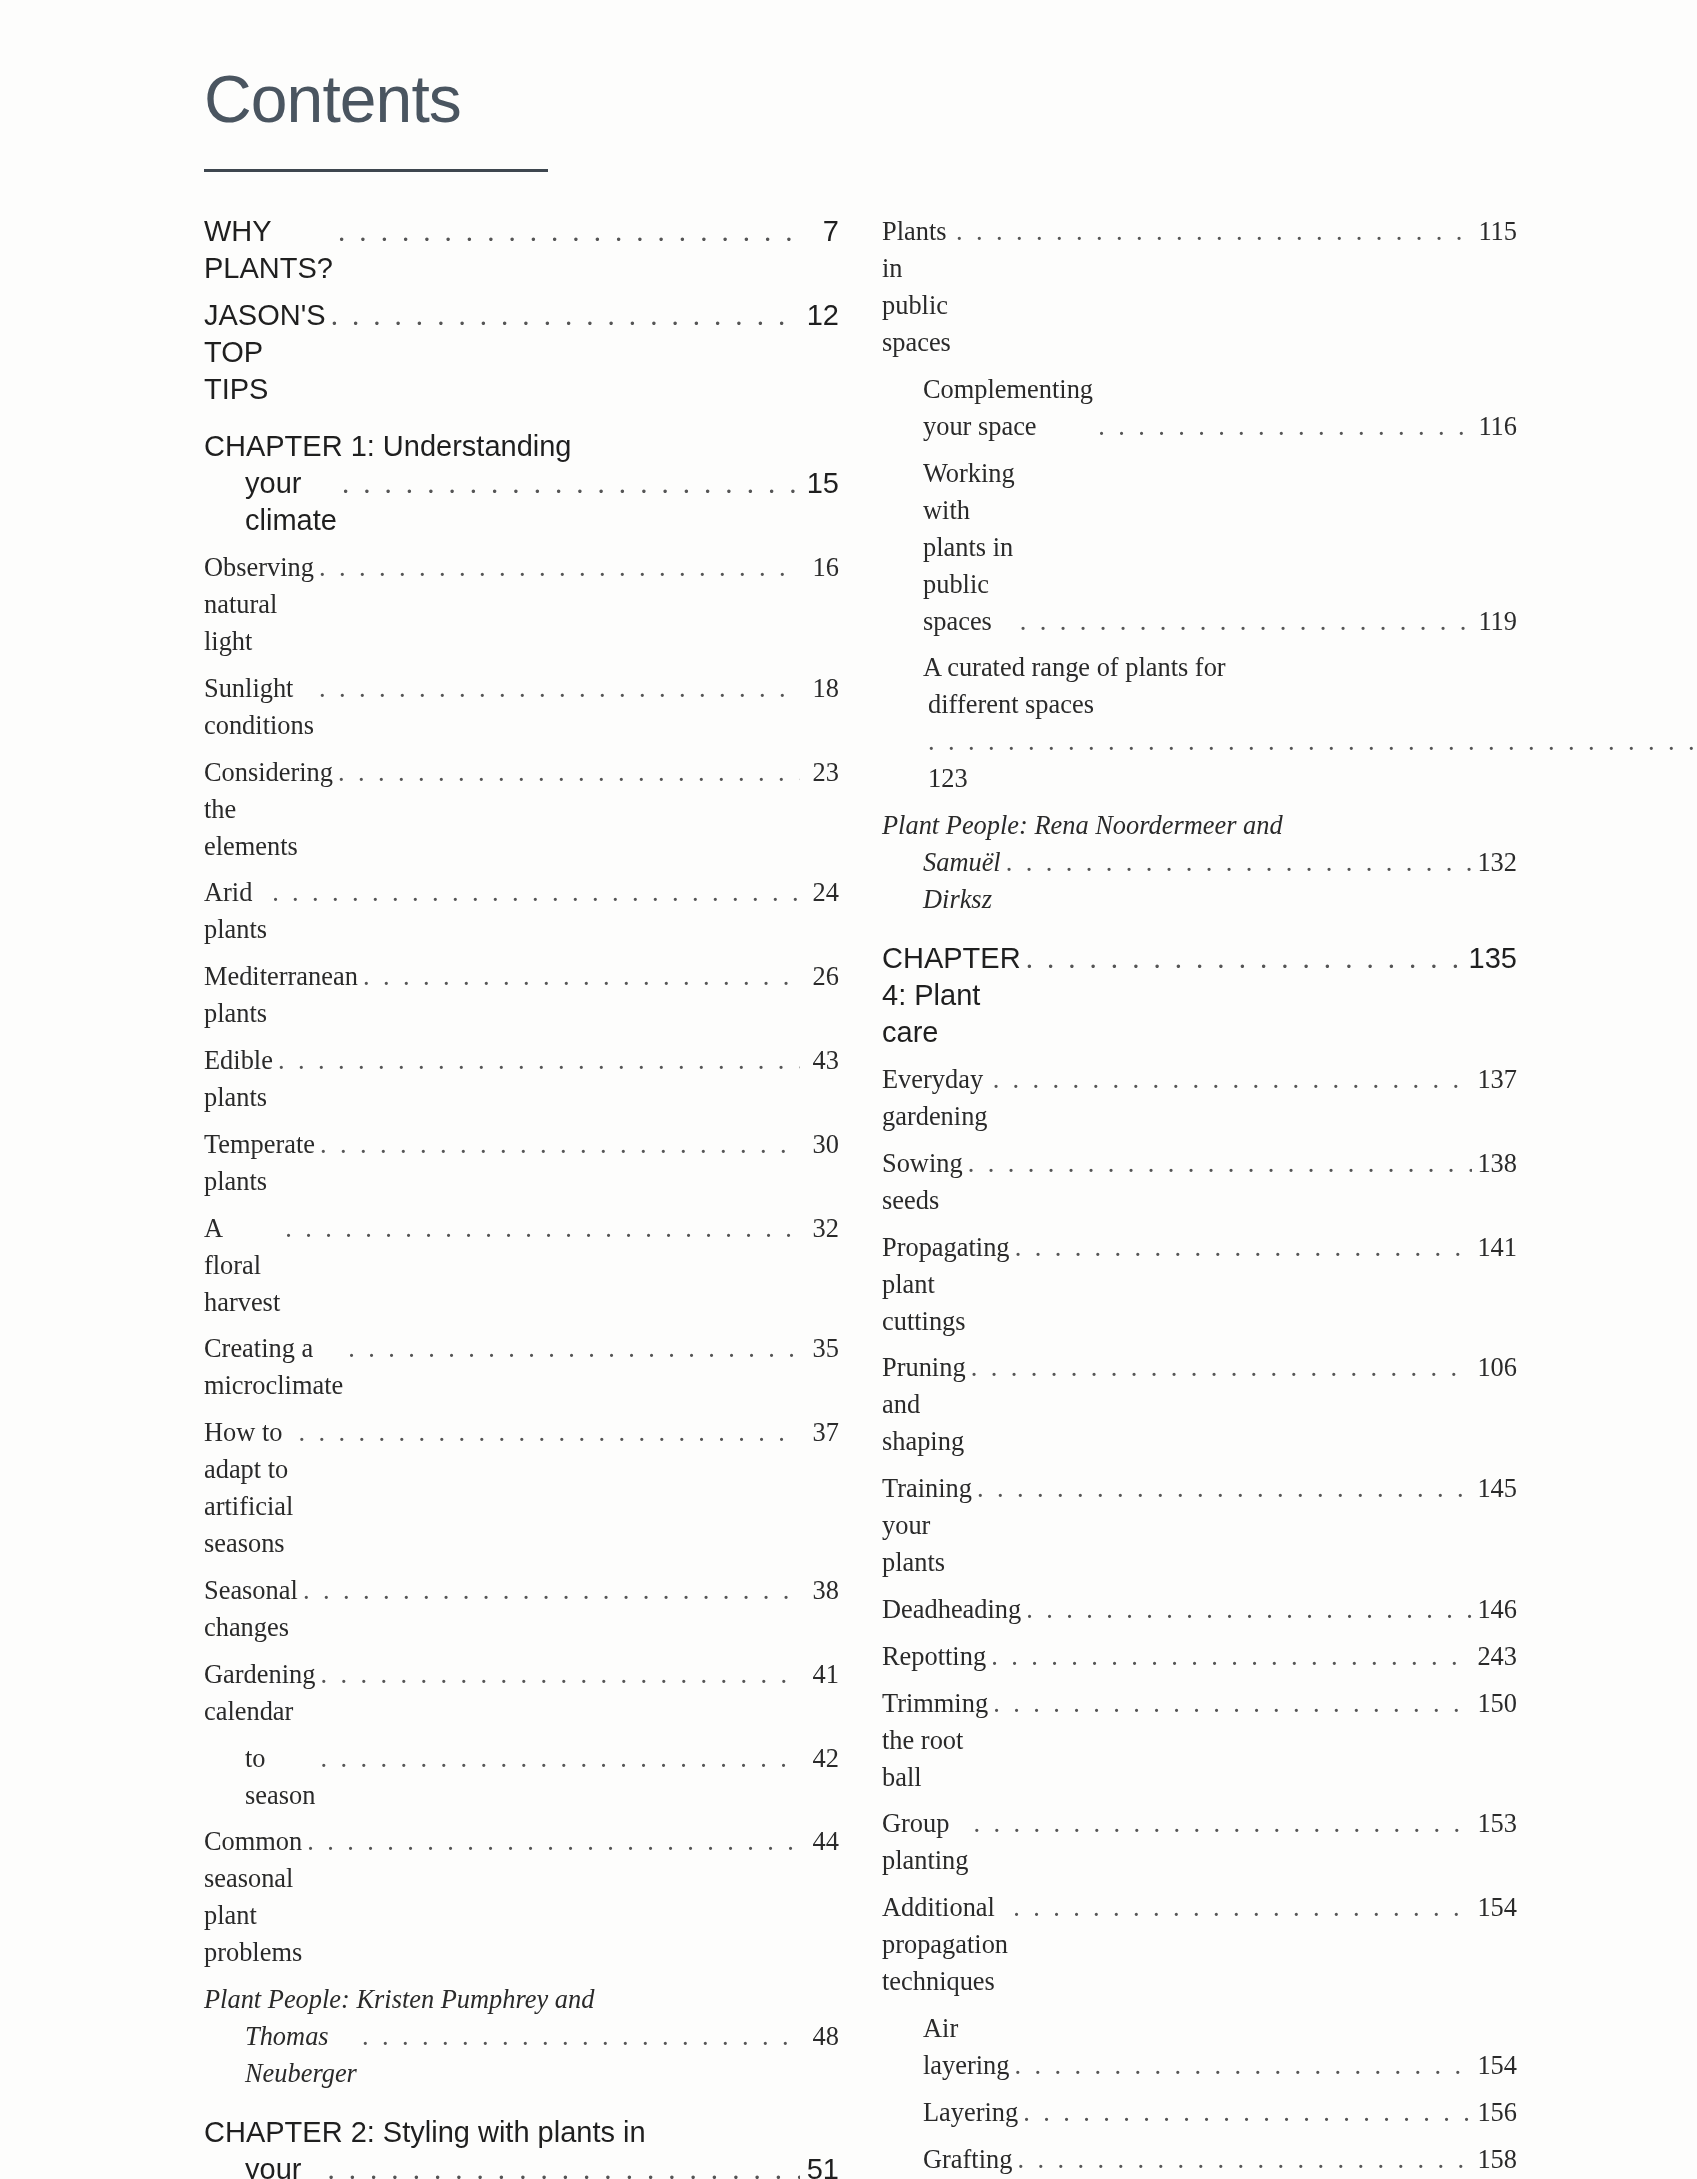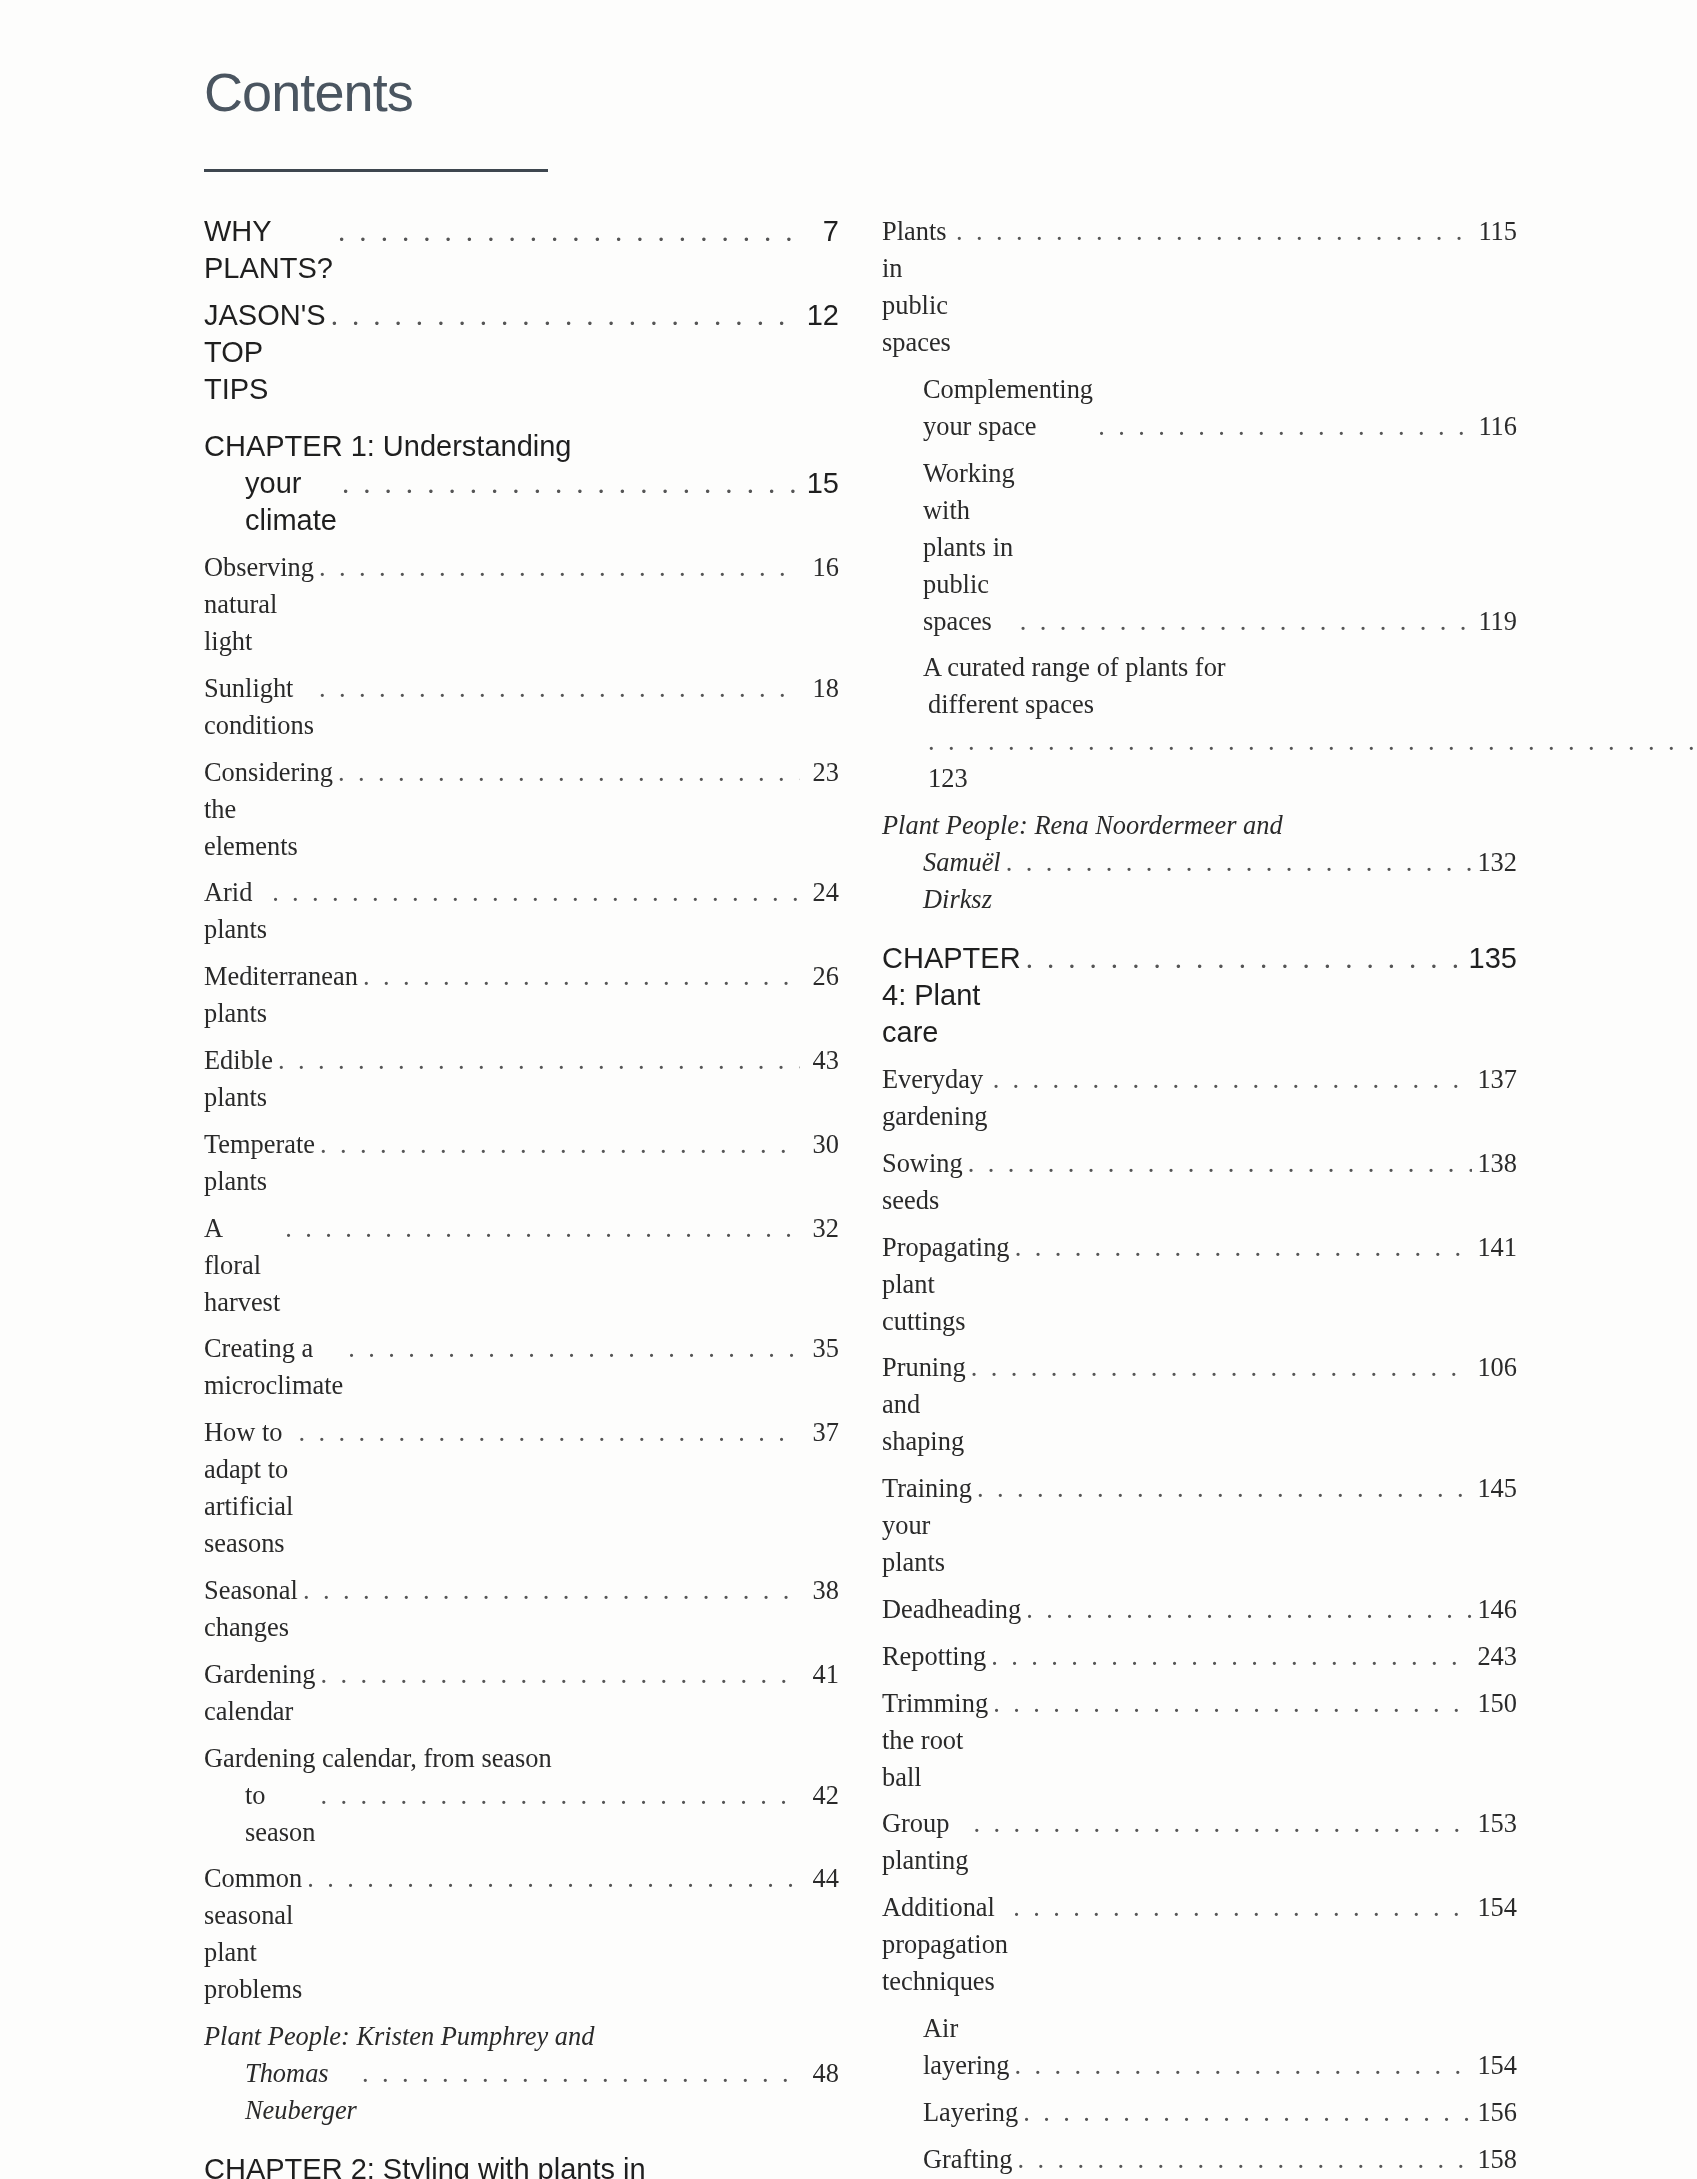--- a/index.html
+++ b/index.html
@@ -6,21 +6,21 @@
   body {
     width: 1698px; height: 2180px;
     background: #fdfdfc;
     position: relative;
     overflow: hidden;
     color: #2a2a2a;
   }
   .title {
     position: absolute; left: 204px; top: 61px;
     font-family: "Liberation Sans", sans-serif;
-    font-size: 54px; color: #4a5560; letter-spacing: -0.9px;
+    font-size: 66px; color: #4a5560; letter-spacing: -0.9px;
     margin: 0; font-weight: normal;
   }
   .rule {
     position: absolute; left: 204px; top: 169px;
     width: 344px; height: 3.4px; background: #3e474f;
   }
   .col { position: absolute; top: 213px; width: 635px; }
   .col.left { left: 204px; }
   .col.right { left: 882px; }
   .entry {
@@ -134,21 +134,20 @@
       <span class="label">Seasonal changes</span>
       <span class="dots"></span>
       <span class="page">38</span>
     </div>
   <div class="entry">
       <span class="label">Gardening calendar</span>
       <span class="dots"></span>
       <span class="page">41</span>
     </div>
   <div class="entry wrap">
-    <span class="line1">Gardening calendar, from season</span>
     <div class="row2">
         <span class="label">to season</span>
         <span class="dots"></span>
         <span class="page">42</span>
       </div>
   </div>
   <div class="entry">
       <span class="label">Common seasonal plant problems</span>
       <span class="dots"></span>
       <span class="page">44</span>

